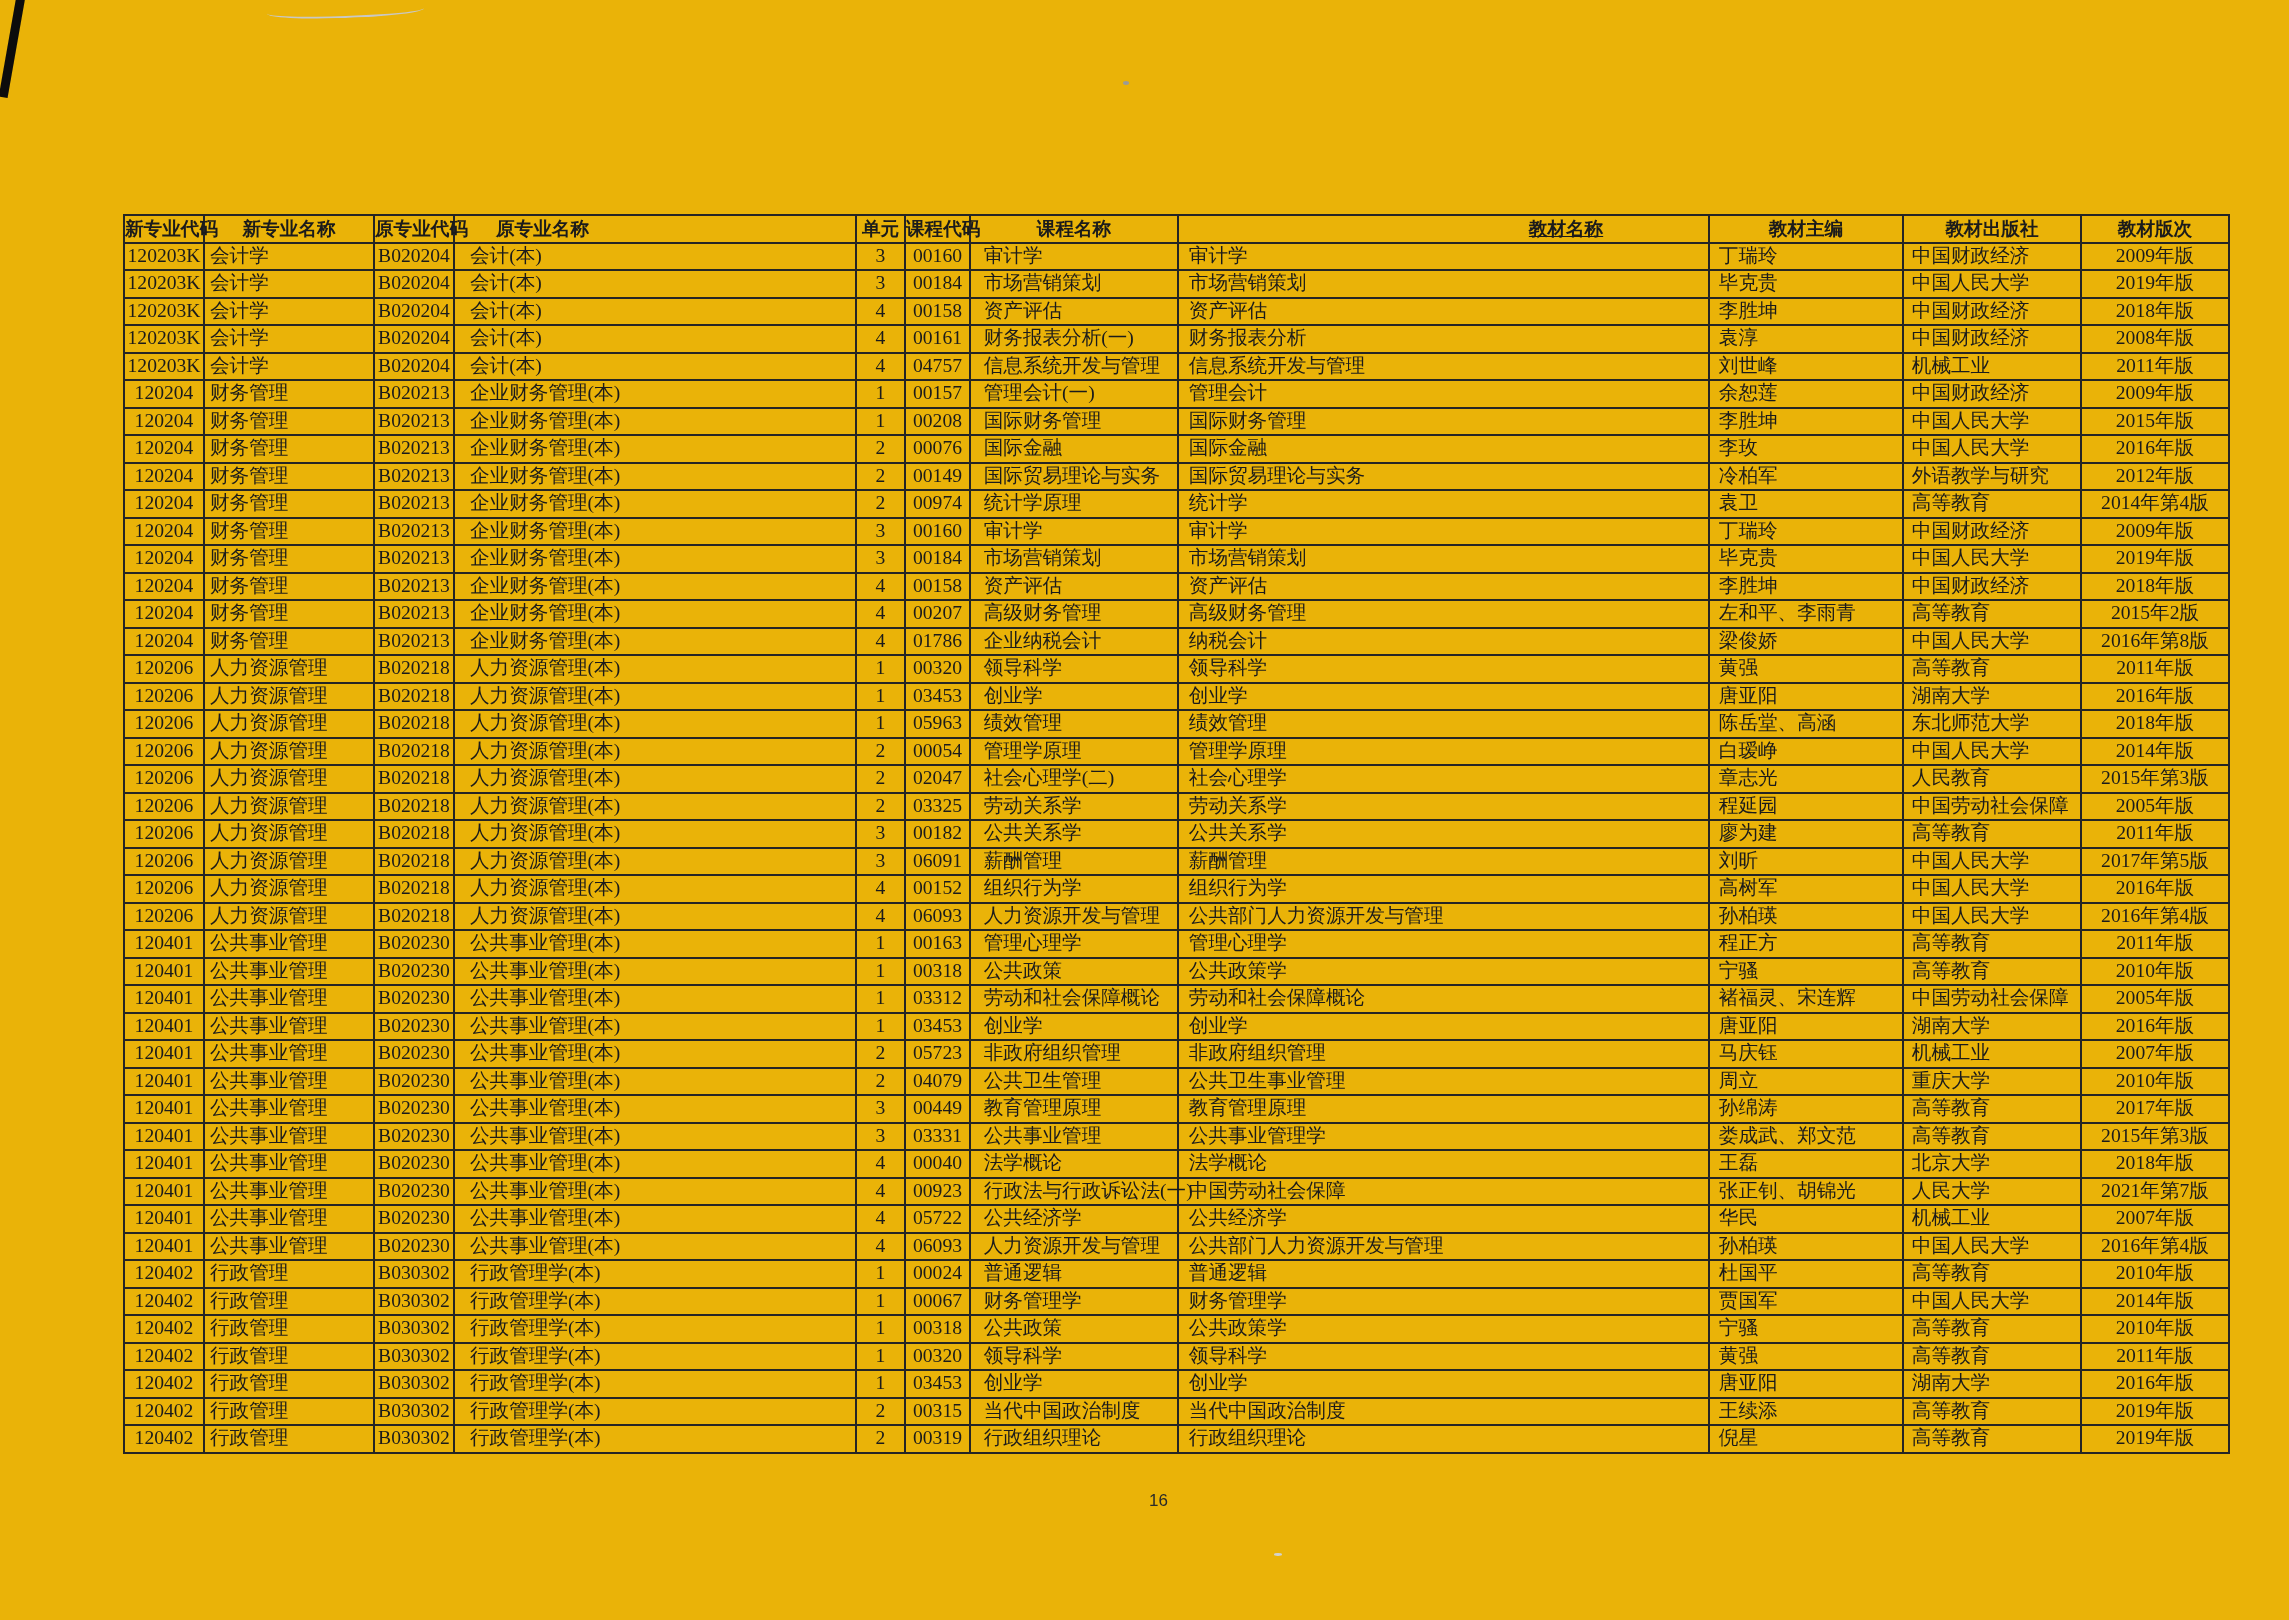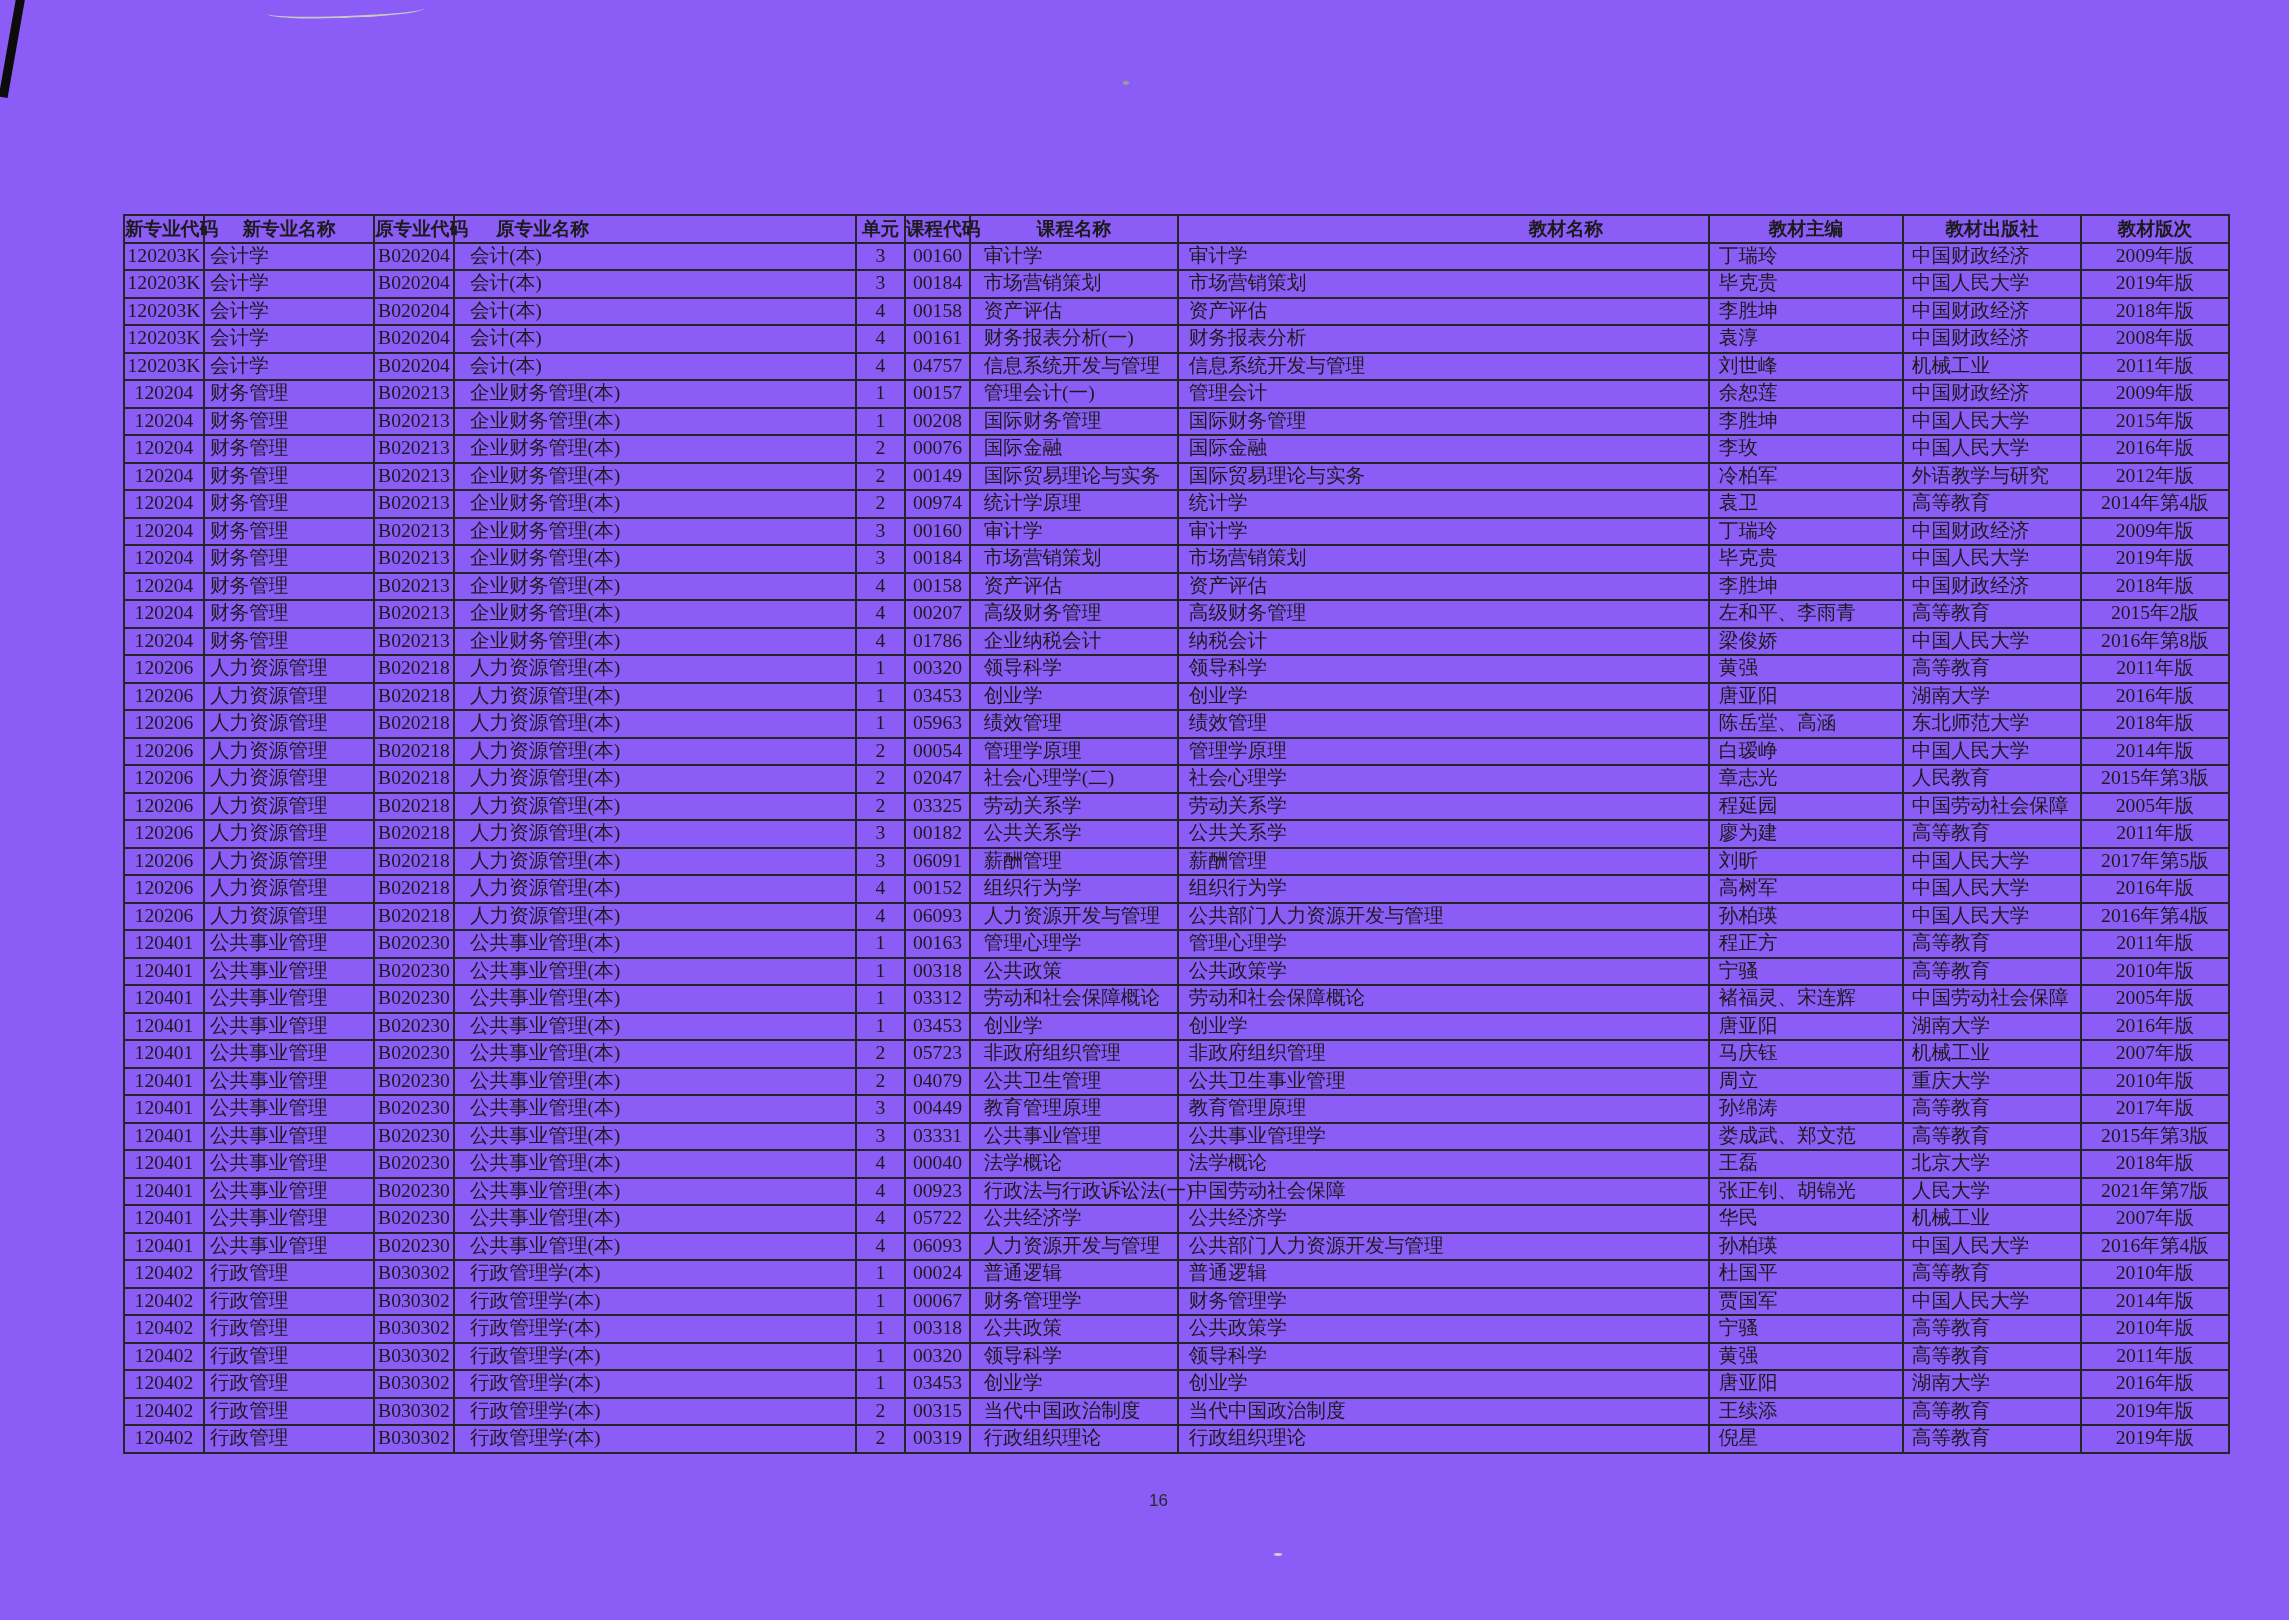--- a/index.html
+++ b/index.html
@@ -4,21 +4,21 @@
 <style>
   html,body{margin:0;padding:0;}
   body{
     width:2290px;height:1620px;
     background:#ffffff;
     font-family:"Liberation Serif","DejaVu Serif",serif;
   }
   .page{
     position:relative;
     width:2290px;height:1620px;
-    background:#8b5cf6;
+    background:#eab308;
     color:#1b1b1b;
     overflow:hidden;
   }
   table.grid{
     position:absolute;
     left:123px;top:214px;
     width:2105px;
     border-collapse:collapse;
     table-layout:fixed;
   }
@@ -30,21 +30,21 @@
     line-height:1.05;
   }
   .grid th{
     height:25.5px;
     font-size:18.6px;
     font-weight:bold;
     text-align:center;
   }
   
   .grid th:nth-child(4){padding-right:225px;}  
-  .grid th:nth-child(8){padding-left:245px;}   
+  .grid th:nth-child(8){padding-left:245px;text-decoration:underline;}   
   .grid td{
     height:25.5px;
     font-size:19.6px;
     text-align:left;
   }
   .grid td:nth-child(1),
   .grid td:nth-child(3),
   .grid td:nth-child(5),
   .grid td:nth-child(6),
   .grid td:nth-child(11){text-align:center;}

